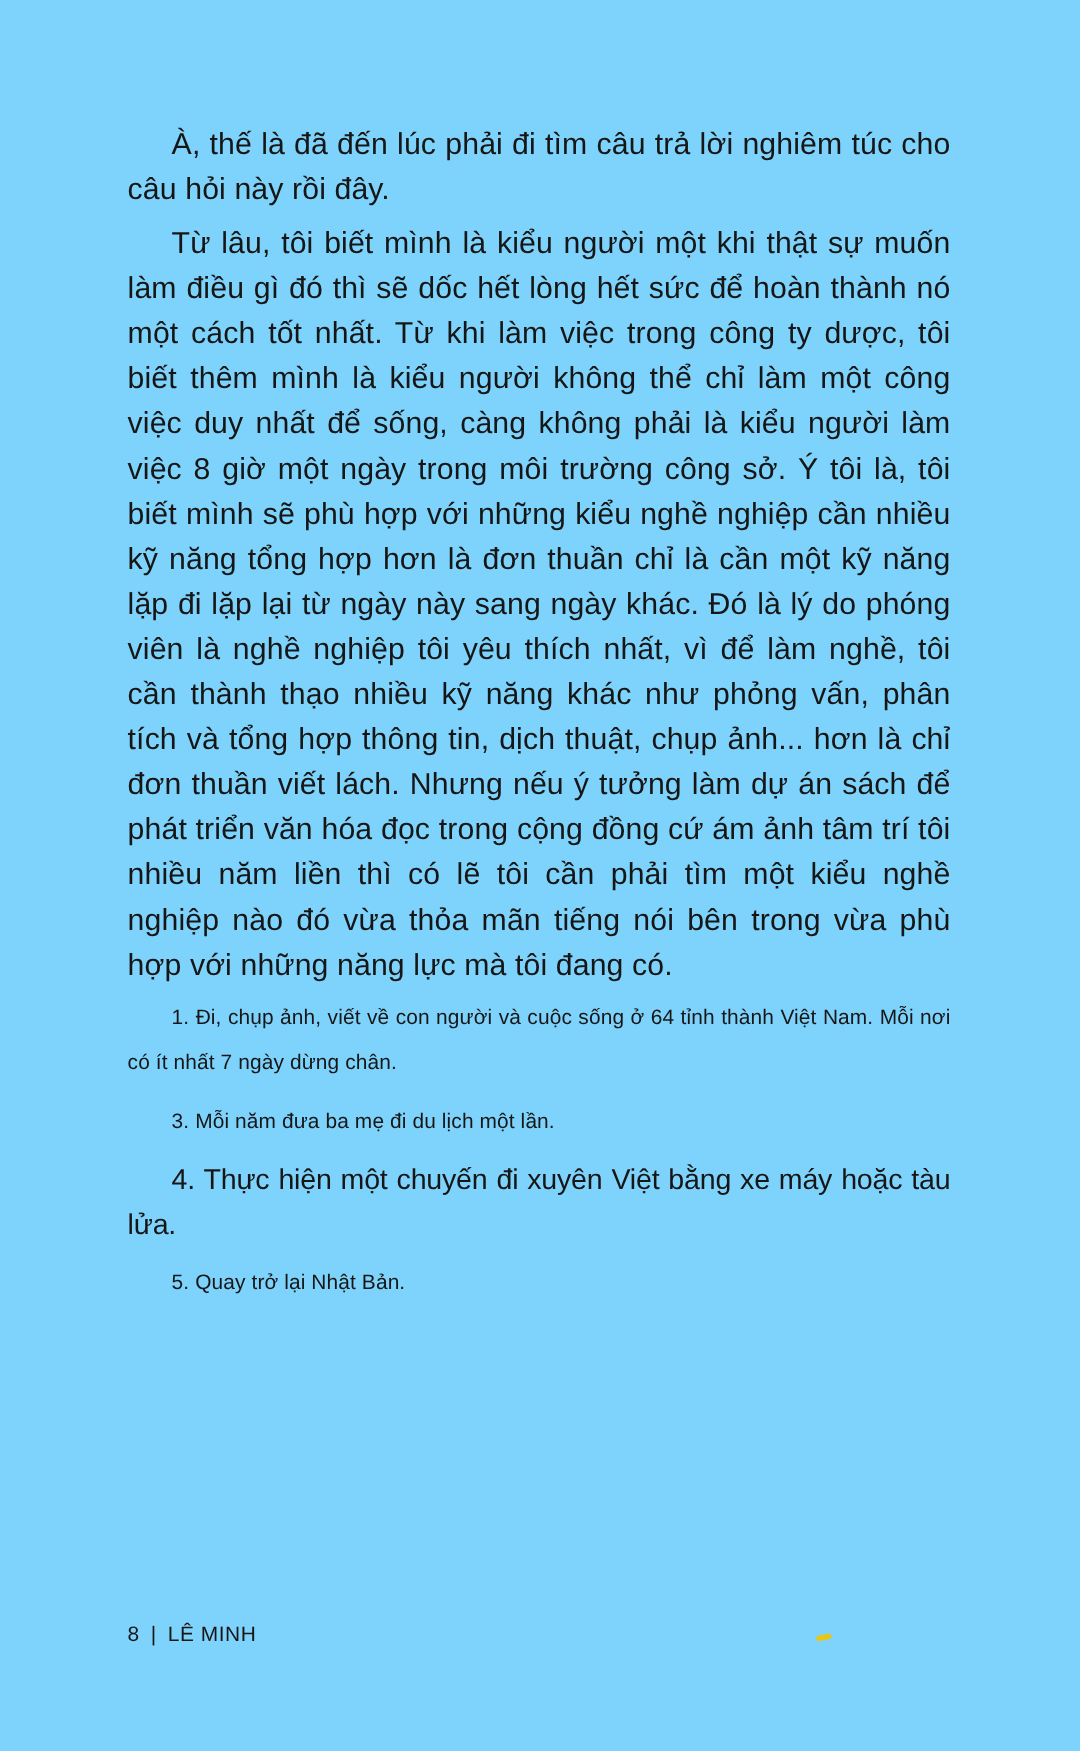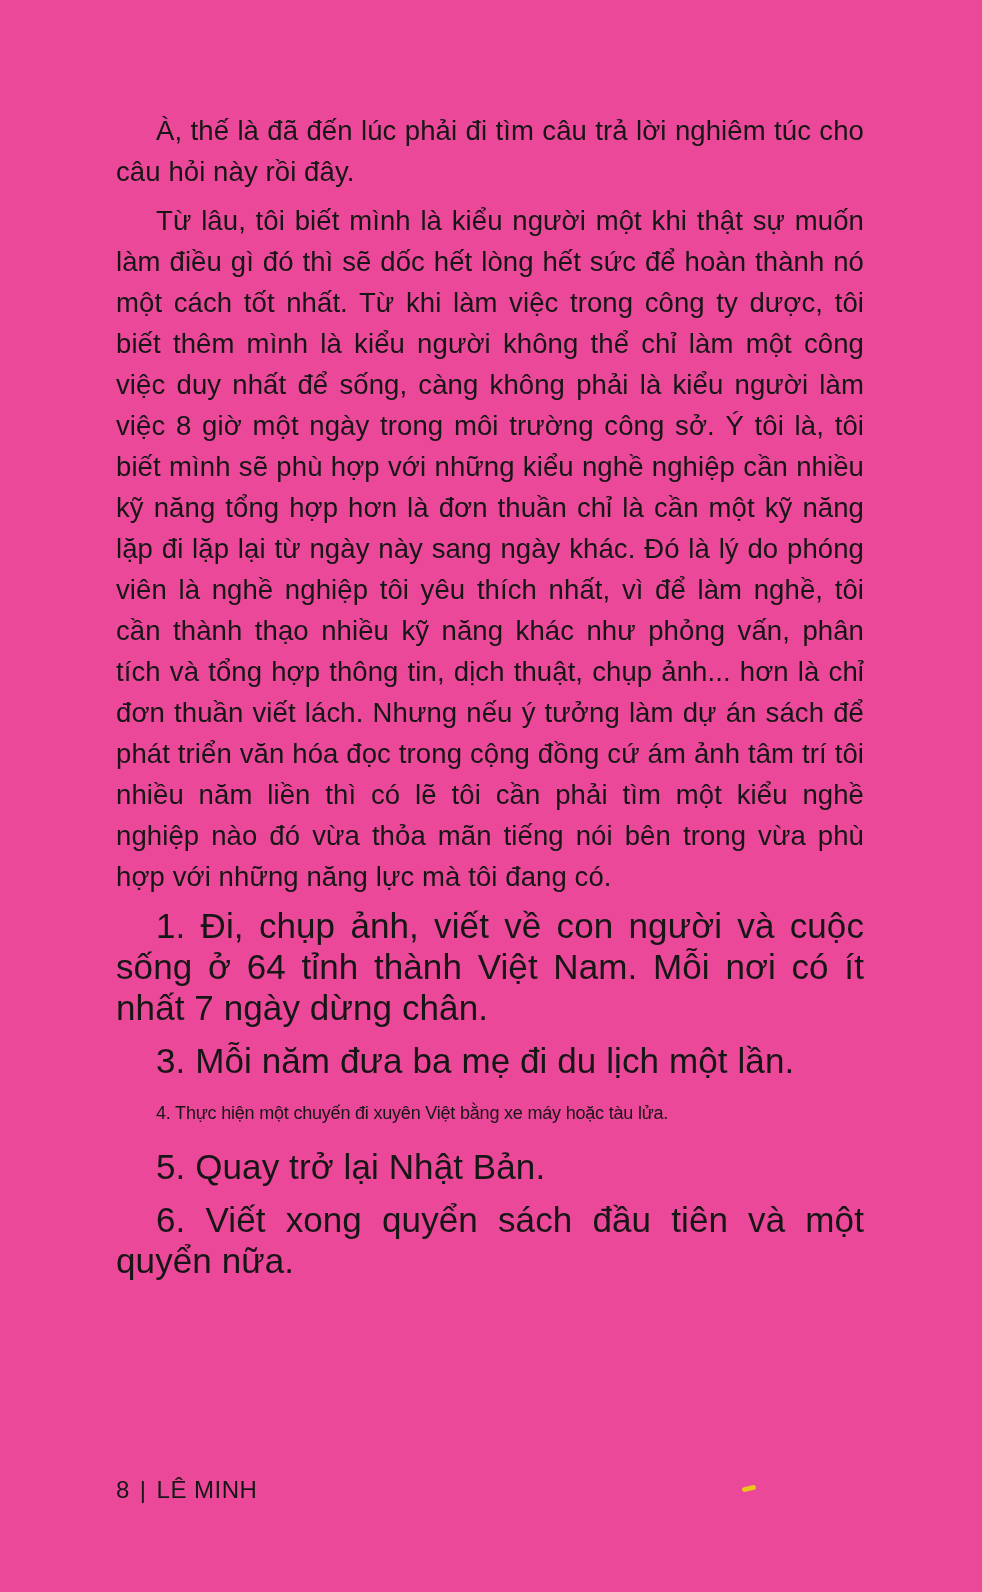--- a/index.html
+++ b/index.html
@@ -11,58 +11,58 @@
     height: 1592px;
     position: relative;
     background: #ffffff;
     font-family: "Liberation Sans", sans-serif;
     color: #1a1a1a;
     overflow: hidden;
   }
   .page {
     position: absolute;
     inset: 0;
-    background: #ec4899;
+    background: #7dd3fc;
   }
   .content {
     position: absolute;
     left: 116px;
     top: 110px;
     width: 748px;
   }
   .para {
     font-size: 27.5px;
     line-height: 41px;
     text-align: justify;
     text-indent: 40px;
     margin: 0 0 8px 0;
     letter-spacing: 0.1px;
     color: #161616;
   }
   .list {
     margin-top: 2px;
   }
   .list-item {
-    font-size: 35px;
+    font-size: 19px;
     line-height: 41px;
     text-align: justify;
     text-indent: 40px;
     margin: 0 0 12px 0;
     letter-spacing: 0.1px;
     color: #161616;
   }
   .list-item.tight {
-    font-size: 18px;
+    font-size: 26px;
     letter-spacing: -0.2px;
   }
   .footer {
     position: absolute;
     left: 116px;
     top: 1476px;
-    font-size: 24px;
+    font-size: 19px;
     letter-spacing: 0.5px;
     color: #161616;
   }
   .footer .divider {
     margin: 0 10px;
     color: #161616;
   }
   .mark {
     position: absolute;
     left: 742px;
@@ -79,21 +79,20 @@
 
 <div class="page">
   <div class="content">
     <p class="para">À, thế là đã đến lúc phải đi tìm câu trả lời nghiêm túc cho câu hỏi này rồi đây.</p>
     <p class="para">Từ lâu, tôi biết mình là kiểu người một khi thật sự muốn làm điều gì đó thì sẽ dốc hết lòng hết sức để hoàn thành nó một cách tốt nhất. Từ khi làm việc trong công ty dược, tôi biết thêm mình là kiểu người không thể chỉ làm một công việc duy nhất để sống, càng không phải là kiểu người làm việc 8 giờ một ngày trong môi trường công sở. Ý tôi là, tôi biết mình sẽ phù hợp với những kiểu nghề nghiệp cần nhiều kỹ năng tổng hợp hơn là đơn thuần chỉ là cần một kỹ năng lặp đi lặp lại từ ngày này sang ngày khác. Đó là lý do phóng viên là nghề nghiệp tôi yêu thích nhất, vì để làm nghề, tôi cần thành thạo nhiều kỹ năng khác như phỏng vấn, phân tích và tổng hợp thông tin, dịch thuật, chụp ảnh... hơn là chỉ đơn thuần viết lách. Nhưng nếu ý tưởng làm dự án sách để phát triển văn hóa đọc trong cộng đồng cứ ám ảnh tâm trí tôi nhiều năm liền thì có lẽ tôi cần phải tìm một kiểu nghề nghiệp nào đó vừa thỏa mãn tiếng nói bên trong vừa phù hợp với những năng lực mà tôi đang có.</p>
     <div class="list">
       <p class="list-item">1. Đi, chụp ảnh, viết về con người và cuộc sống ở 64 tỉnh thành Việt Nam. Mỗi nơi có ít nhất 7 ngày dừng chân.</p>
       <p class="list-item">3. Mỗi năm đưa ba mẹ đi du lịch một lần.</p>
       <p class="list-item tight">4. Thực hiện một chuyến đi xuyên Việt bằng xe máy hoặc tàu lửa.</p>
       <p class="list-item">5. Quay trở lại Nhật Bản.</p>
-      <p class="list-item">6. Viết xong quyển sách đầu tiên và một quyển nữa.</p>
     </div>
   </div>
 
   <div class="footer">
     <span>8</span><span class="divider">|</span><span>LÊ MINH</span>
   </div>
 
   <div class="mark"></div>
 </div>
 

